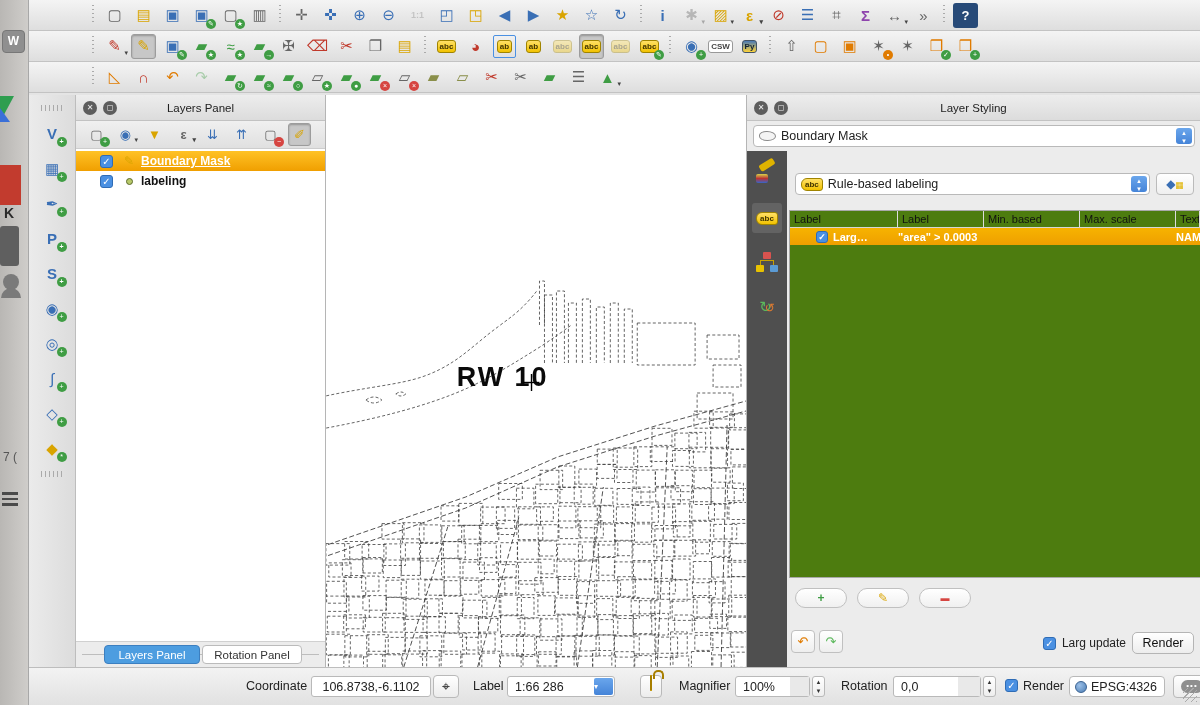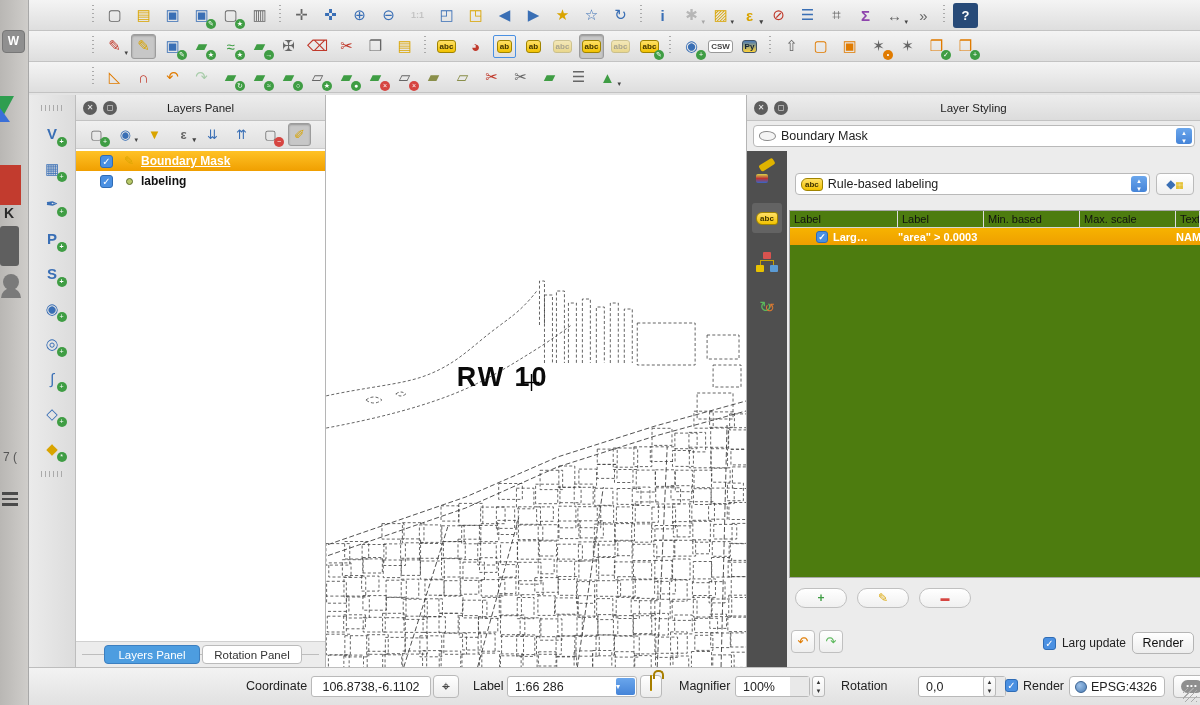--- a/index.html
+++ b/index.html
@@ -884,33 +884,33 @@
     </div>
   </div>
 
   <div class="statusbar">
     <span class="slabel" style="left:217px">Coordinate</span>
     <span class="sfield center" style="left:282px;width:120px">
         <span class="val" style="text-align:center">106.8738,-6.1102</span>
       </span>
     <span class="sbtn" style="left:404px;width:26px;font-size:14px;line-height:21px"><span>⌖</span></span>
     <span class="slabel" style="left:444px">Label</span>
-    <span class="sfield" style="left:478px;width:130px">
+    <span class="sfield" style="left:478px;width:108px">
       <span class="val">1:66 286</span>
       <span class="scale-dd">▾</span>
     </span>
     <span class="sbtn" style="left:611px;width:22px"><span class="lockart"></span></span>
     <span class="slabel" style="left:650px">Magnifier</span>
     <span class="sfield" style="left:706px;width:75px">
         <span class="val">100%</span>
         <span class="fill"></span>
       </span>
     <span class="spin" style="left:783px">▲<br>▼</span>
     <span class="slabel" style="left:812px">Rotation</span>
-    <span class="sfield" style="left:889px;width:88px">
+    <span class="sfield" style="left:864px;width:88px">
         <span class="val">0,0</span>
         <span class="fill"></span>
       </span>
     <span class="spin" style="left:954px">▲<br>▼</span>
     <span class="cb" style="position:absolute;left:976px;top:11px">✓</span>
     <span class="slabel" style="left:994px">Render</span>
     <span class="sfield" style="left:1040px;width:96px;border-radius:4px">
       <span class="val" style="padding-left:5px"><span class="globe"></span><span>EPSG:4326</span></span>
     </span>
     <span class="sbtn" style="left:1144px;width:38px"><span class="bubble">•••</span></span>

